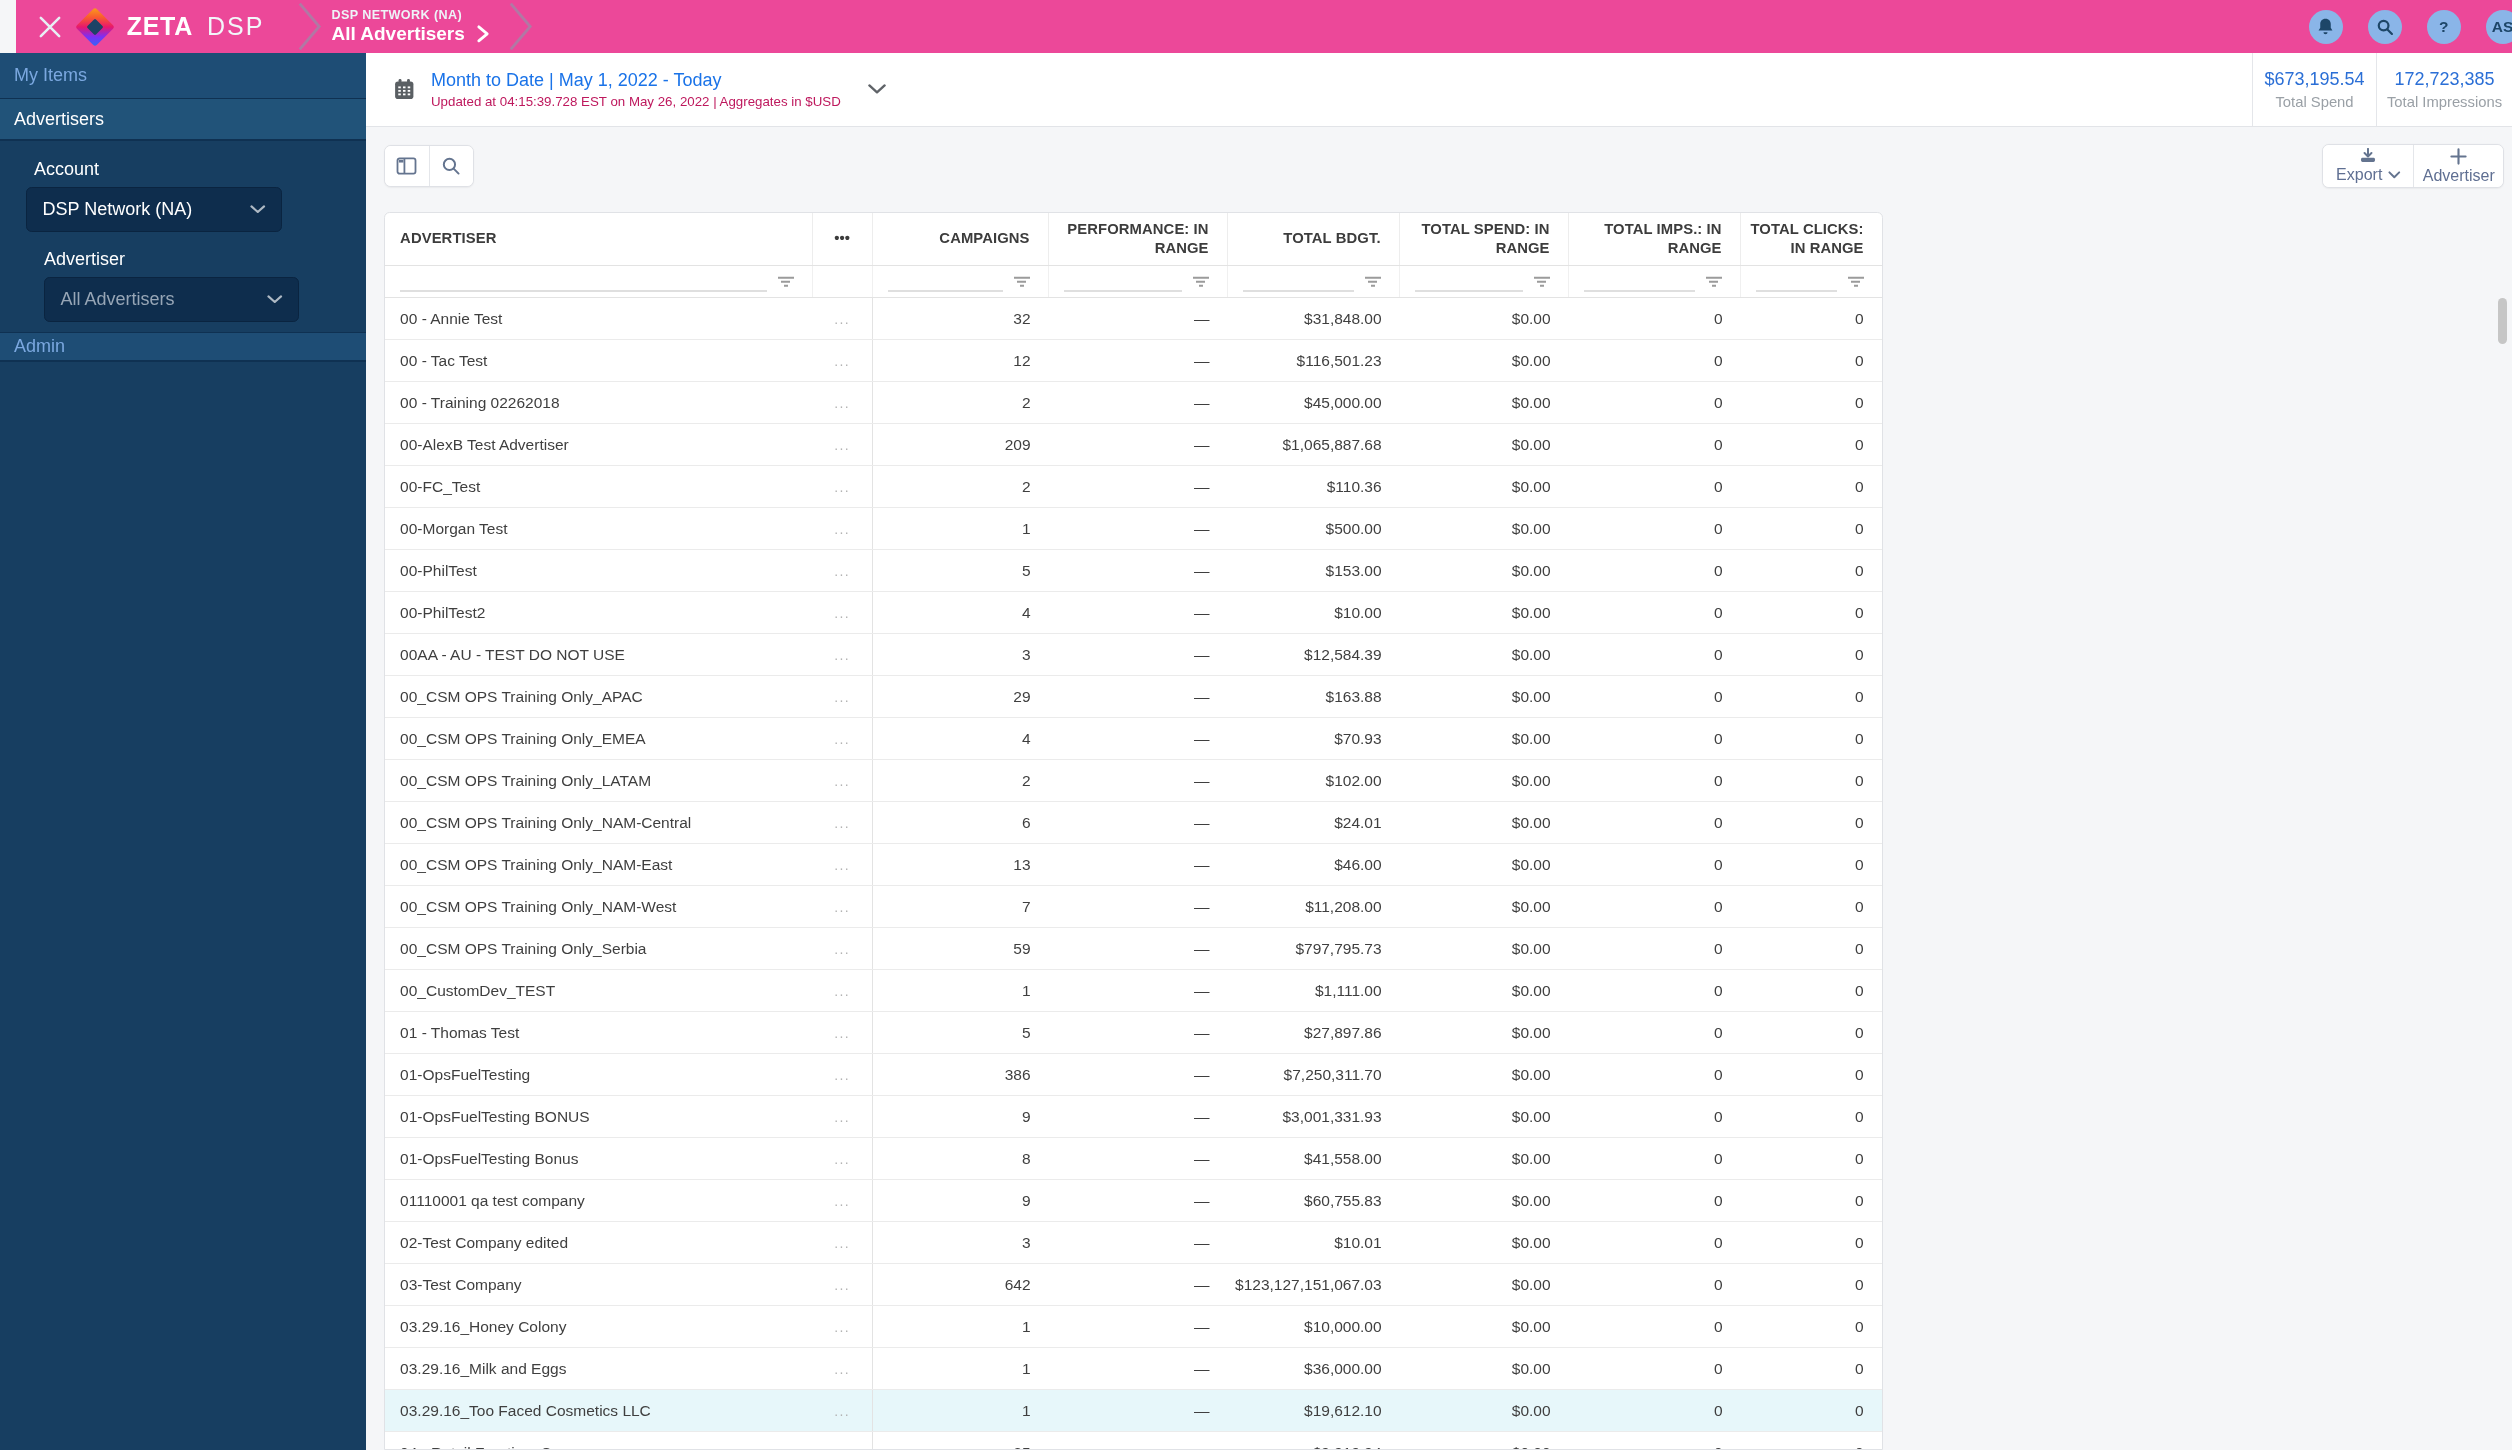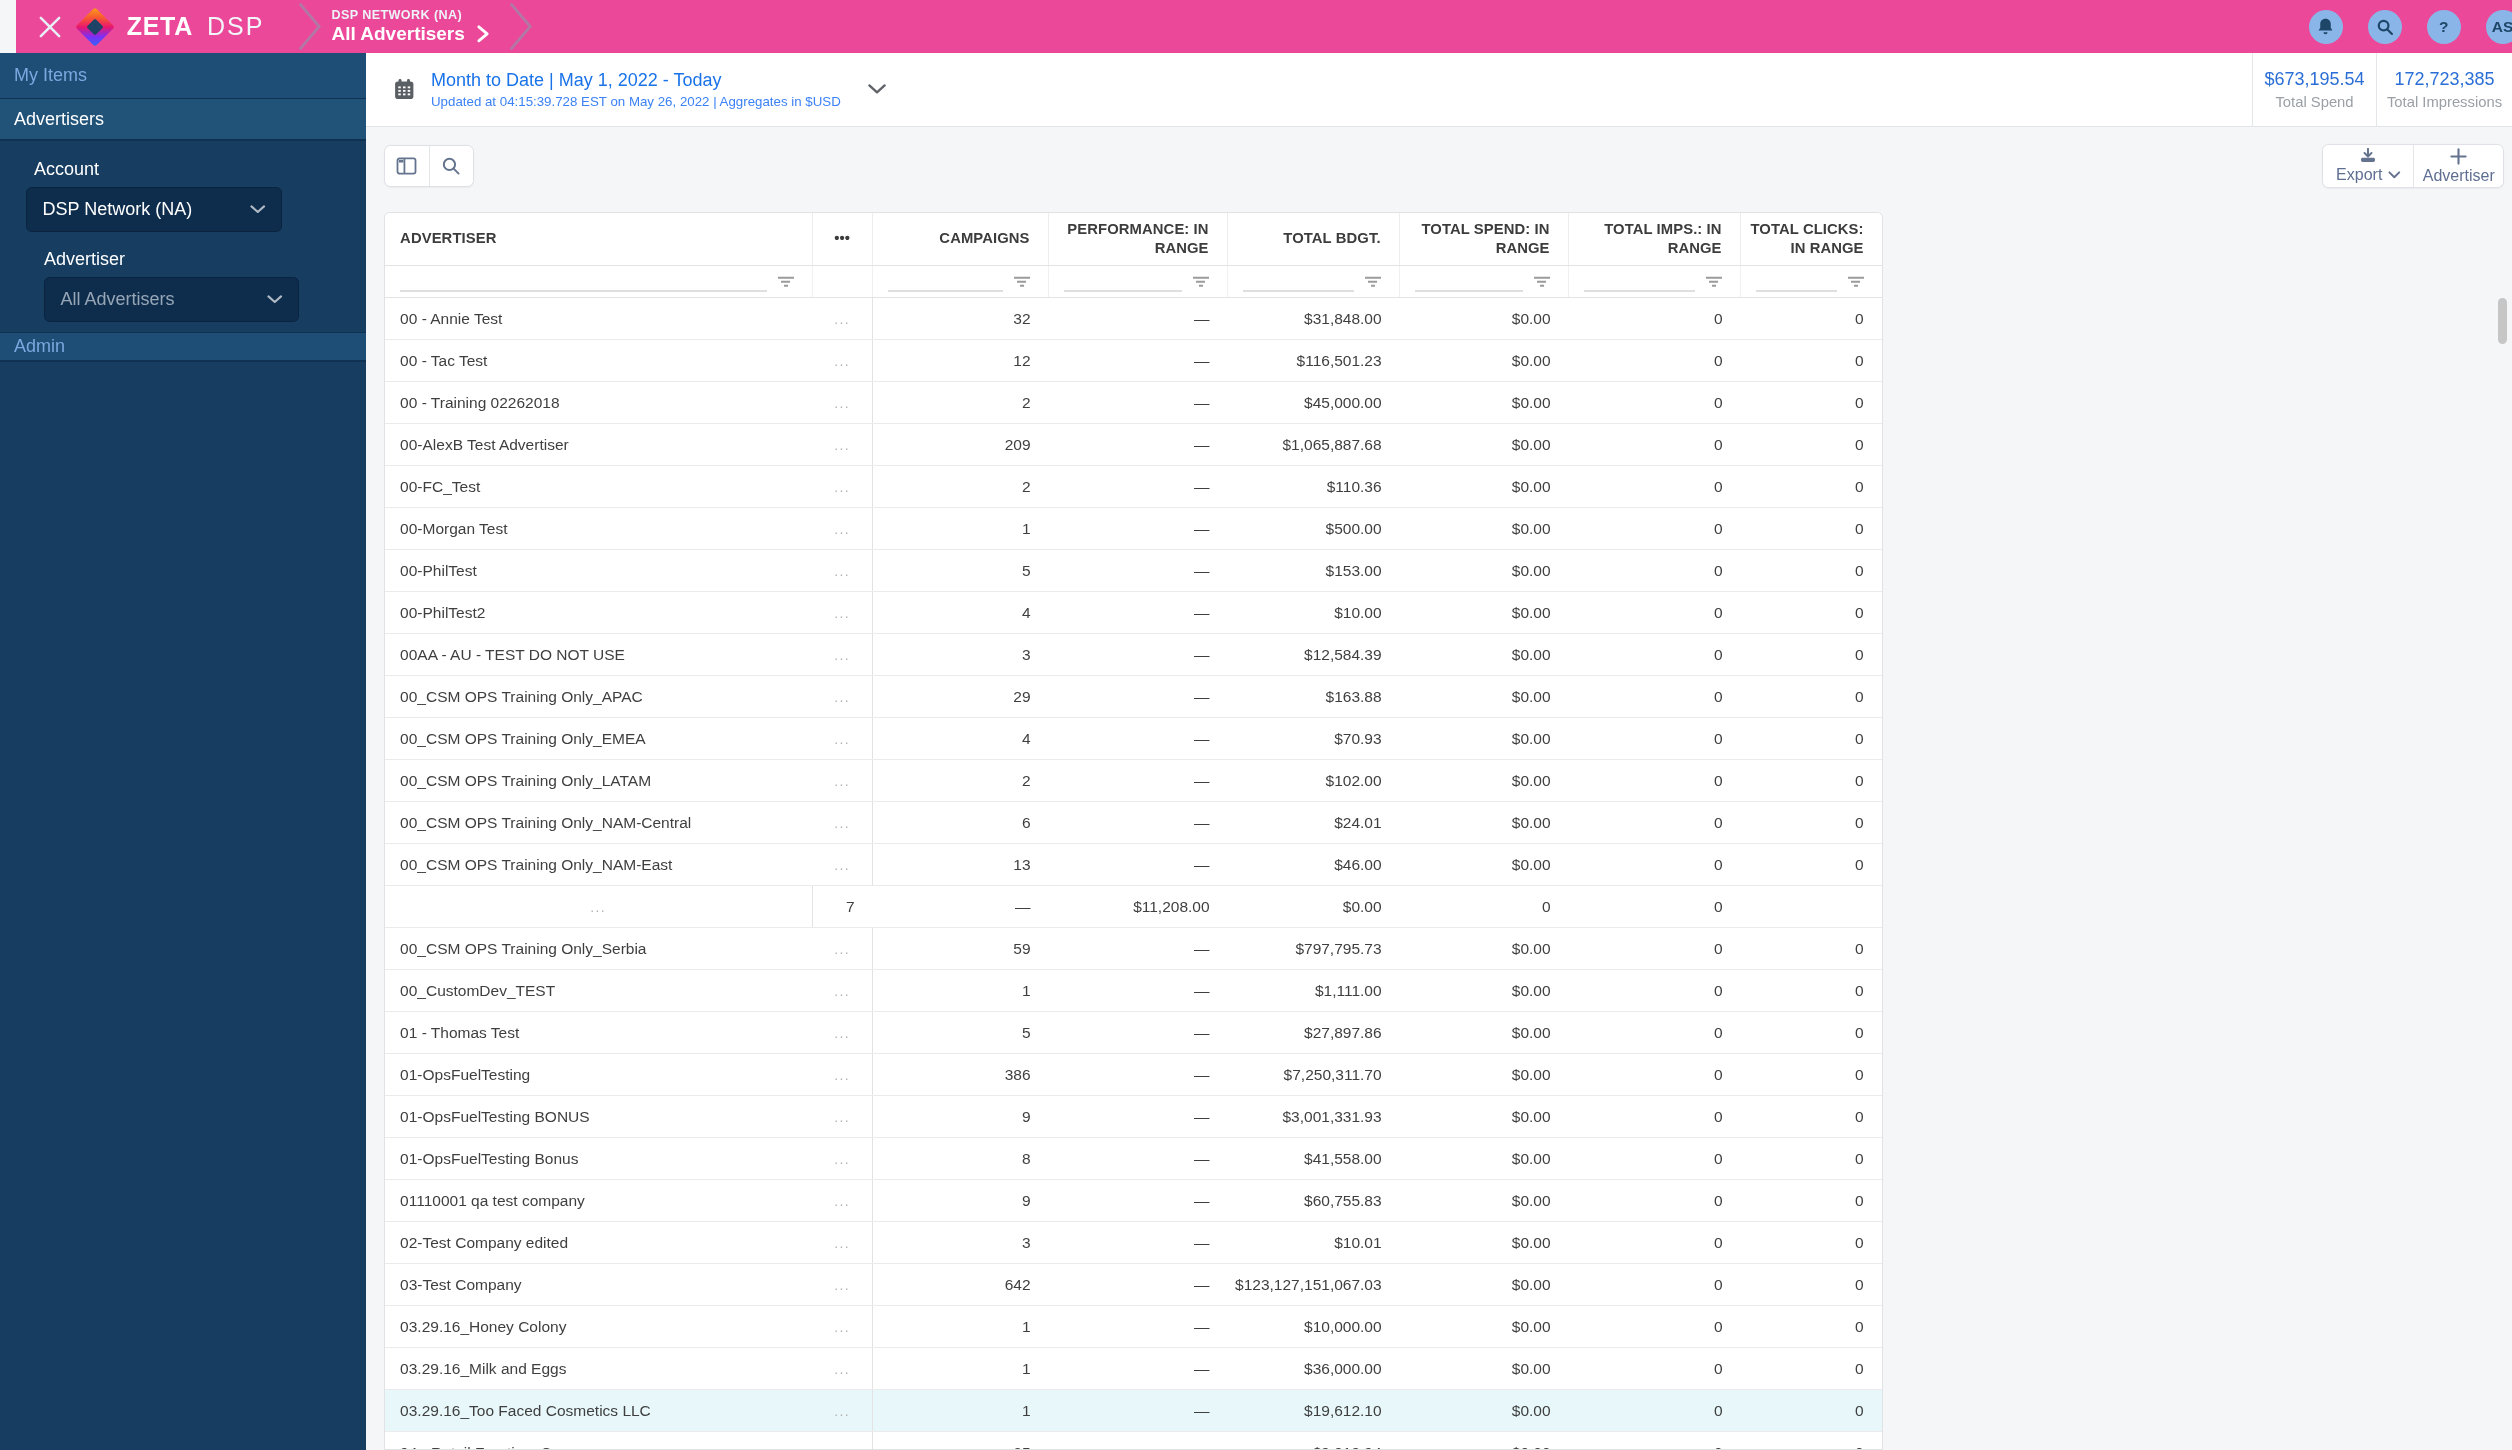--- a/index.html
+++ b/index.html
@@ -48,21 +48,21 @@
   .sidebar-rest { flex:1; background:#173e61; }
 
   
   .content { position:absolute; left:366px; top:53px; width:2146px; height:1397px; background:#f5f6f8; }
 
   .datecard { position:absolute; left:0; top:0; width:2146px; height:74px; background:#ffffff;
               border-bottom:0.7px solid #e2e4e8; display:flex; align-items:center; }
   .cal-wrap { margin-left:27px; display:flex; align-items:center; }
   .date-texts { margin-left:15.5px; }
   .date-title { font-size:18px; color:#1a73e8; cursor:pointer; }
-  .date-sub { font-size:13.3px; color:#3b82f6; margin-top:3.5px; }
+  .date-sub { font-size:13.3px; color:#be185d; margin-top:3.5px; }
   .date-caret { margin-left:27px; cursor:pointer; display:flex; align-items:center; }
   .totals { margin-left:auto; display:flex; height:100%; }
   .total-block { border-left:0.7px solid #e4e6ea; height:100%; display:flex; flex-direction:column;
                  align-items:center; justify-content:center; }
   .total-block.spend { width:124px; }
   .total-block.imps { width:136px; }
   .total-value { font-size:18px; color:#2b6fd6; }
   .total-label { font-size:14.8px; color:#9aa0a6; margin-top:4.2px; }
 
   .toolbar { position:absolute; left:0; top:74px; width:2146px; height:85px; }
@@ -481,20 +481,21 @@
     <div class="cell al">00_CSM OPS Training Only_NAM-East</div>
     <div class="cell ac dots">...</div>
     <div class="cell ar">13</div>
     <div class="cell ar">—</div>
     <div class="cell ar">$46.00</div>
     <div class="cell ar">$0.00</div>
     <div class="cell ar">0</div>
     <div class="cell ar">0</div>
   </div>
         <div class="grid-row body-row">
+    <div class="cell al">00_CSM OPS Training Only_NAM-West</div>
     <div class="cell ac dots">...</div>
     <div class="cell ar">7</div>
     <div class="cell ar">—</div>
     <div class="cell ar">$11,208.00</div>
     <div class="cell ar">$0.00</div>
     <div class="cell ar">0</div>
     <div class="cell ar">0</div>
   </div>
         <div class="grid-row body-row">
     <div class="cell al">00_CSM OPS Training Only_Serbia</div>

